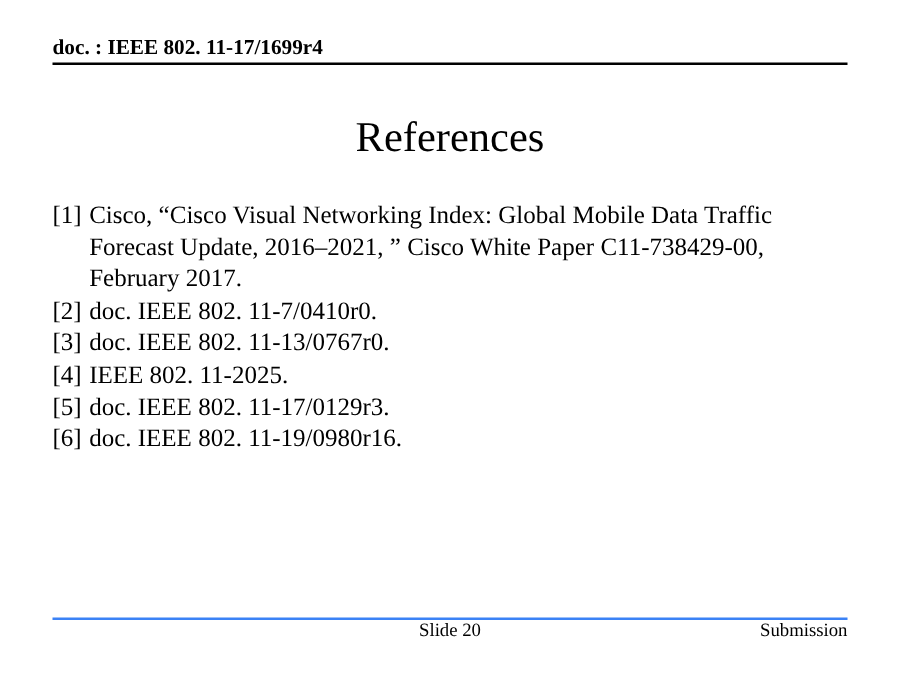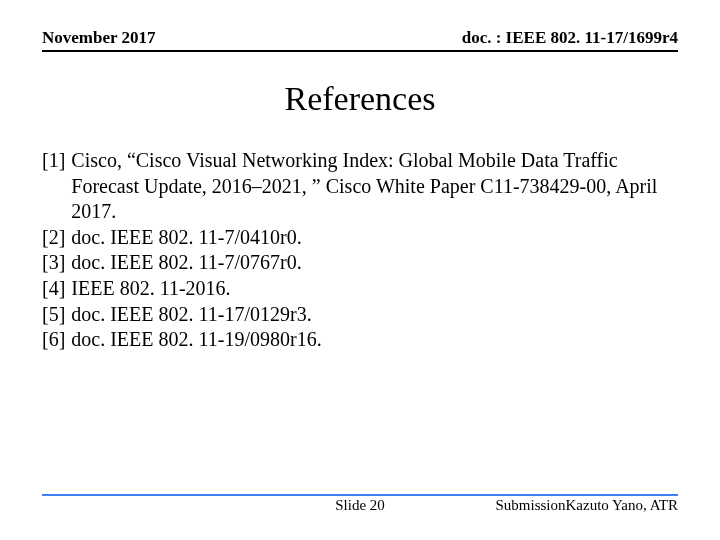--- a/index.html
+++ b/index.html
@@ -15,21 +15,21 @@
     justify-content: space-between;
     font-size: 17px;
     font-weight: 700;
     border-bottom: 2px solid #000;
     padding-bottom: 2px;
   }
   .title {
     text-align: center;
     font-size: 34px;
     font-weight: 400;
-    margin-top: 28px;
+    margin-top: 40px;
     margin-bottom: 30px;
   }
   .refs {
     font-size: 20px;
     line-height: 1.28;
   }
   .ref {
     display: flex;
     margin-bottom: 0;
   }
@@ -45,50 +45,48 @@
     font-size: 15px;
     border-top: 2px solid #3b82f6;
     padding-top: 1px;
   }
   .ftr-center { position: absolute; left: 50%; transform: translateX(-50%); }
 </style>
 </head>
 <body>
 
 <div class="hdr">
-  <span>November 2017</span>
   <span>doc. : IEEE 802. 11-17/1699r4</span>
 </div>
 
 <div class="title">References</div>
 
 <div class="refs">
   <div class="ref">
     <span class="ref-num">[1]</span>
-    <span class="ref-text">Cisco, “Cisco Visual Networking Index: Global Mobile Data Traffic Forecast Update, 2016–2021, ” Cisco White Paper C11-738429-00, April 2017.</span>
+    <span class="ref-text">Cisco, “Cisco Visual Networking Index: Global Mobile Data Traffic Forecast Update, 2016–2021, ” Cisco White Paper C11-738429-00, February 2017.</span>
   </div>
   <div class="ref">
     <span class="ref-num">[2]</span>
     <span class="ref-text">doc. IEEE 802. 11-7/0410r0.</span>
   </div>
   <div class="ref">
     <span class="ref-num">[3]</span>
-    <span class="ref-text">doc. IEEE 802. 11-7/0767r0.</span>
+    <span class="ref-text">doc. IEEE 802. 11-13/0767r0.</span>
   </div>
   <div class="ref">
     <span class="ref-num">[4]</span>
-    <span class="ref-text">IEEE 802. 11-2016.</span>
+    <span class="ref-text">IEEE 802. 11-2025.</span>
   </div>
   <div class="ref">
     <span class="ref-num">[5]</span>
     <span class="ref-text">doc. IEEE 802. 11-17/0129r3.</span>
   </div>
   <div class="ref">
     <span class="ref-num">[6]</span>
     <span class="ref-text">doc. IEEE 802. 11-19/0980r16.</span>
   </div>
 </div>
 
 <div class="ftr">
   <span>Submission</span>
   <span class="ftr-center">Slide 20</span>
-  <span>Kazuto Yano, ATR</span>
 </div>
 
 </body></html>

